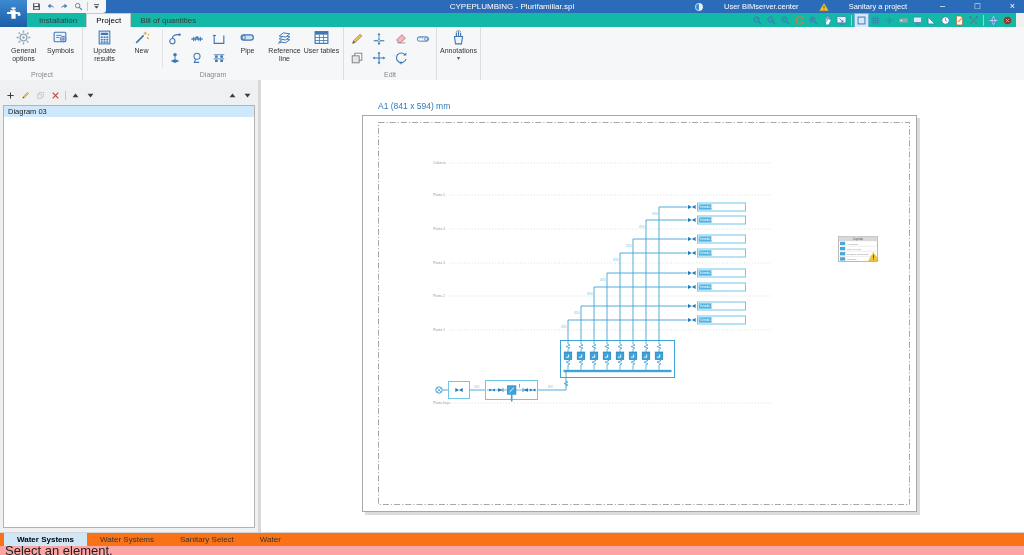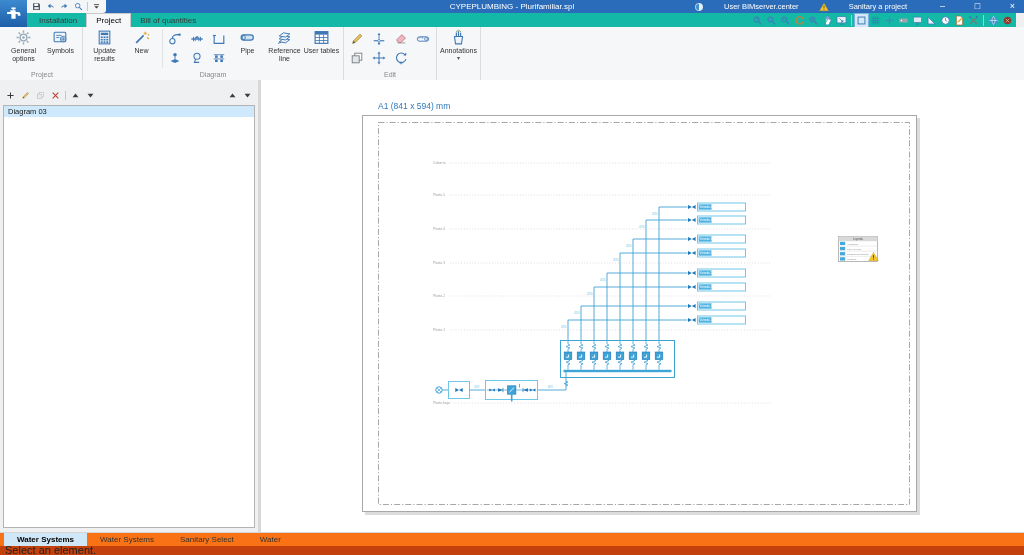--- a/index.html
+++ b/index.html
@@ -53,21 +53,21 @@
   .plist{position:absolute;top:25px;left:3px;right:3px;bottom:4px;background:#fff;border:1px solid #b3b3b3;overflow:hidden}
   .plist-item{height:11px;line-height:11px;font-size:7.5px;color:#1a1a1a;padding-left:4px}
   .plist-item.selected{background:#cde9fb}
   .canvas{position:absolute;left:261px;top:80px;right:0;bottom:23px;background:#fff}
   .paper-label{position:absolute;left:117px;top:21px;font-size:8.5px;color:#2f78bb}
   #canvas-svg{position:absolute;left:0;top:0}
   
   .btabs{position:absolute;left:0;top:532px;right:0;height:14px;background:#f97316;border-top:1px solid #d5d5d5;display:flex;padding-left:4px}
   .btab{padding:0 13px;line-height:14px;font-size:8px;color:#333}
   .btab.active{background:#cfe7f7;font-weight:bold;color:#000}
-  .statusbar{position:absolute;left:0;top:546px;right:0;height:9px;background:#c2410c;font-size:11px;line-height:9px;color:#222;padding-left:5px}
+  .statusbar{position:absolute;left:0;top:546px;right:0;height:9px;background:#fca5a5;font-size:13px;line-height:9px;color:#222;padding-left:5px}
 </style>
 </head>
 <body>
 
 <svg width="0" height="0" style="position:absolute" aria-hidden="true">
 <defs>
 <symbol id="s-faucet" viewBox="0 0 16 16">
         <path d="M2 6.5h3V5h5v1.5h2.5a2 2 0 0 1 2 2V10H12V8.5H10V13H6V8.5H2z" fill="#fff"></path>
         <rect x="6" y="2.3" width="4" height="1.6" fill="#fff"></rect>
         <rect x="7.3" y="3.9" width="1.4" height="1.3" fill="#fff"></rect>

